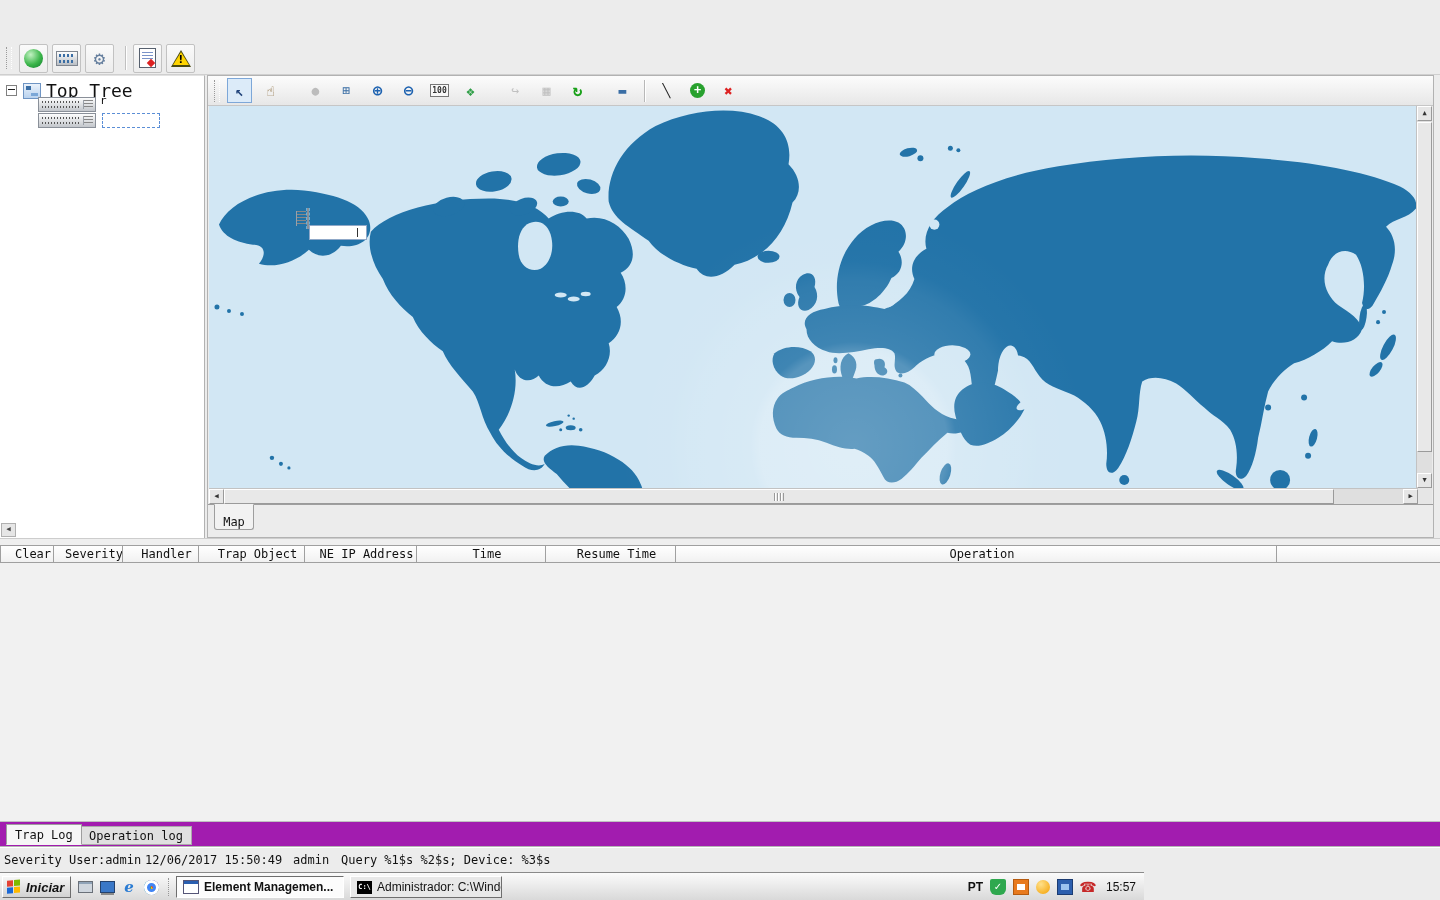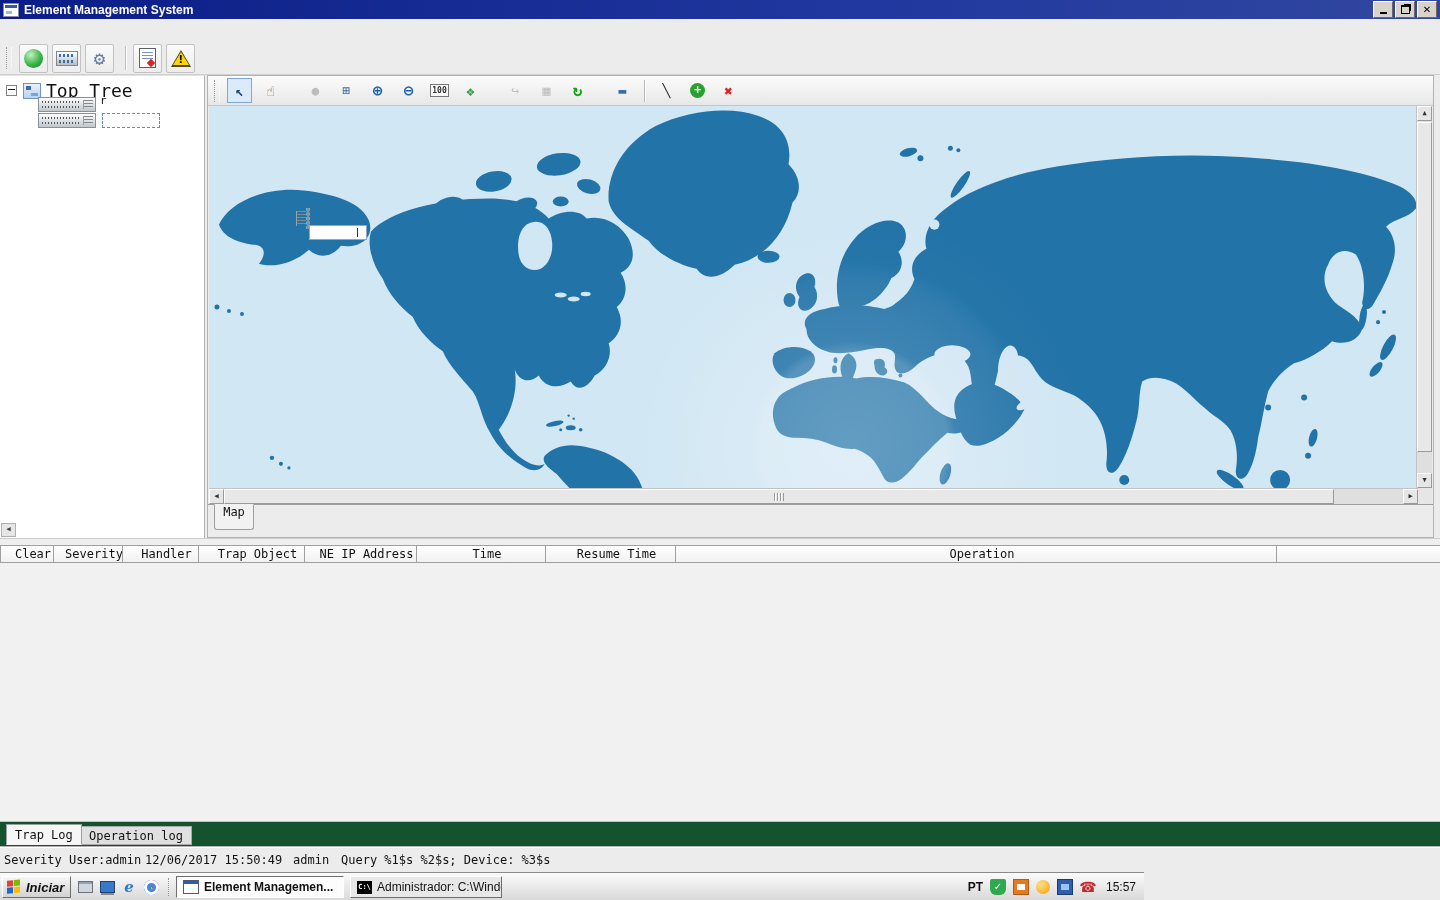--- a/index.html
+++ b/index.html
@@ -122,33 +122,33 @@
   .hscroll .left{left:0;top:0;}
   .hscroll .right{right:0;top:0;}
   .hthumb{position:absolute;left:15px;top:0;width:1110px;height:15px;background:#e8e8e8;
     border:1px solid;border-color:#fff #9a9a9a #9a9a9a #fff;box-sizing:border-box;}
   .hthumb::after{content:"";position:absolute;left:50%;top:3px;margin-left:-5px;width:10px;height:8px;
     background:repeating-linear-gradient(90deg,#9a9a9a 0 1px,#fff 1px 2px,transparent 2px 3px);}
 
   .map-tabrow{position:absolute;left:0;bottom:0;width:100%;height:33px;border-top:1px solid #9e9e9e;background:#ececec;box-sizing:border-box;}
   .map-tab{position:absolute;left:6px;top:-1px;width:38px;height:24px;background:#f2f2f2;
     border:1px solid #9e9e9e;border-top:1px solid #f2f2f2;border-radius:0 0 3px 3px;
-    display:flex;align-items:flex-start;justify-content:center;font-size:12px;}
+    display:flex;align-items:flex-end;justify-content:center;font-size:12px;}
 
   
   .trap-panel{position:absolute;left:0;top:538px;width:1440px;height:309px;background:#efefef;border-top:1px solid #cdcdcd;box-sizing:border-box;}
   .trap-header{position:absolute;left:0;top:6px;width:1440px;height:18px;display:flex;}
   .th-cell{height:18px;box-sizing:border-box;border:1px solid #a0a0a0;border-left:none;
     background:linear-gradient(#ffffff,#f1f1f1);display:flex;align-items:center;justify-content:center;
     font-size:12px;white-space:nowrap;overflow:hidden;padding-left:12px;}
   .th-cell.first{border-left:1px solid #a0a0a0;}
   .th-fill{flex:1;border-top:1px solid #a0a0a0;border-bottom:1px solid #a0a0a0;background:linear-gradient(#ffffff,#f1f1f1);}
   .trap-body{position:absolute;left:0;top:24px;width:1440px;bottom:25px;background:#f1f1f1;}
 
-  .log-tabs{position:absolute;left:0;bottom:0;width:1440px;height:25px;border-top:1px solid #c0c0c0;background:#14532d;}
+  .log-tabs{position:absolute;left:0;bottom:0;width:1440px;height:25px;border-top:1px solid #c0c0c0;background:#a21caf;}
   .log-tab{position:absolute;top:2px;height:21px;display:flex;align-items:center;justify-content:center;
     font-size:12px;box-sizing:border-box;padding:0 8px;}
   .log-tab.active{left:6px;background:#f6f6f6;border:1px solid #9e9e9e;border-bottom:1px solid #f6f6f6;z-index:2;}
   .log-tab.inactive{left:80px;top:4px;height:19px;background:#e0e0e0;border:1px solid #aaa;}
 
   
   .statusbar{position:absolute;left:0;top:847px;width:1440px;height:25px;background:#ececec;
     border-top:1px solid #fff;box-shadow:0 -1px 0 #b4b4b4;font-size:12px;}
   .statusbar span{position:absolute;top:5px;white-space:pre;}
   .st-user{left:4px;}  .st-date{left:145px;}  .st-admin{left:293px;}  .st-query{left:341px;}
@@ -192,35 +192,20 @@
   .ti-mon::before{content:"";width:8px;height:6px;background:#9cc3f0;display:block;}
   .ti-call{color:#c62828;font-size:14px;}
   .ti-call::before{content:"☎";}
   .clock{font-size:12px;margin-left:3px;}
 </style>
 </head>
 <body>
 
 <div class="screen">
 
-  <div class="titlebar">
-    <div class="app-icon"></div>
-    <div class="title-text">Element Management System</div>
-    <div class="cap-btns">
-      <div class="cap-btn">
-          <span class="glyph-min"></span>
-        </div>
-      <div class="cap-btn">
-          <span class="glyph-rest"></span>
-        </div>
-      <div class="cap-btn">
-          <span class="glyph-close">✕</span>
-        </div>
-    </div>
-  </div>
 
 
   <div class="toolbar">
     <div class="grip"></div>
     <div class="tb-btn">
         <span class="icon-ball"></span>
       </div>
     <div class="tb-btn">
         <span class="icon-rack-s"></span>
       </div>

